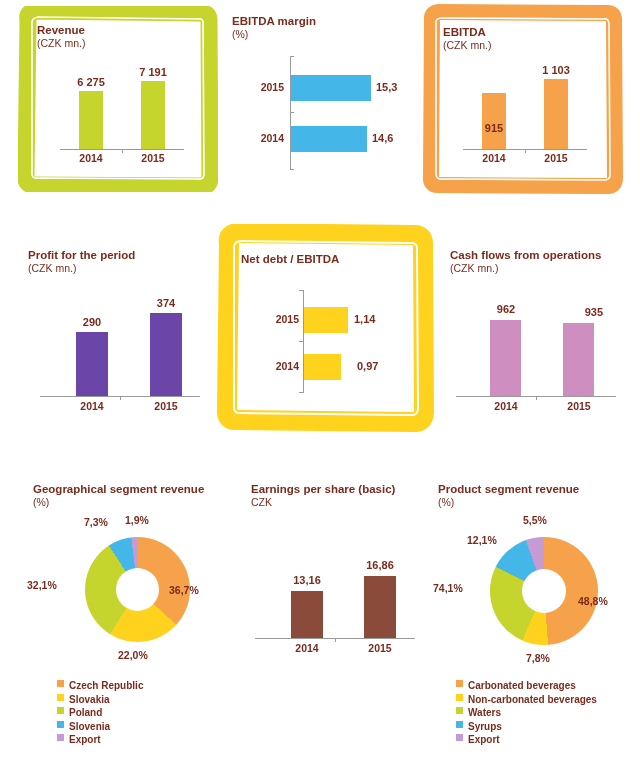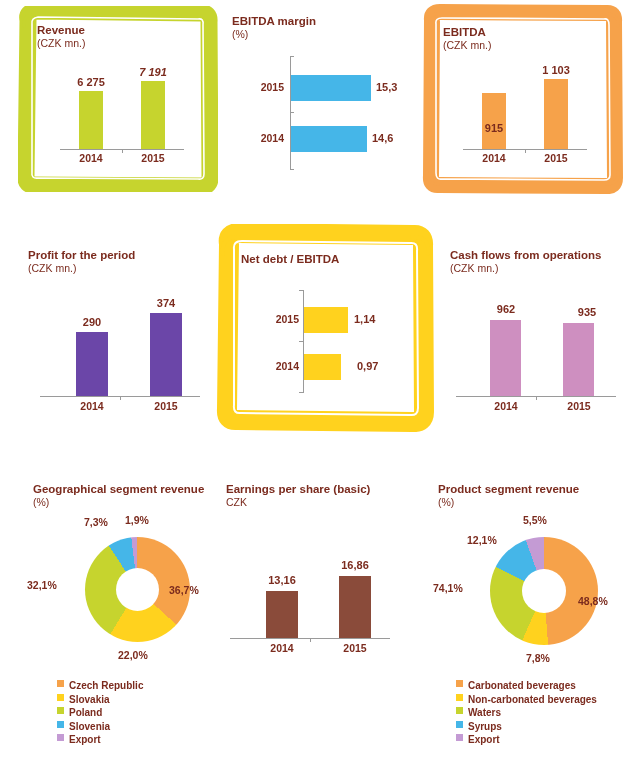--- a/index.html
+++ b/index.html
@@ -98,21 +98,21 @@
 
     <div class="vchart" style="left:32px;top:47px;width:142px;height:113px;">
       <div class="axis-line" style="left:10px;top:96px;width:124px;"></div>
       <div class="tickmark" style="left:72px;top:96px;"></div>
 
       <div class="bar" style="left:29px;bottom:17px;width:24px;height:58px;background:#C6D42E;"></div>
       <div class="bar-label" style="left:16px;top:23px;width:50px;">6 275</div>
       <div class="cat-label" style="left:16px;top:99px;width:50px;">2014</div>
 
       <div class="bar" style="left:91px;bottom:17px;width:24px;height:68px;background:#C6D42E;"></div>
-      <div class="bar-label" style="left:78px;top:13px;width:50px;font-style:italic;">7 191</div>
+      <div class="bar-label" style="left:78px;top:13px;width:50px;">7 191</div>
       <div class="cat-label" style="left:78px;top:99px;width:50px;">2015</div>
     </div>
   </div>
 
   <div class="panel" style="left:232px;top:14px;width:180px;height:170px;">
 
     <div class="title" style="position:absolute;left:0;top:0;">EBITDA margin</div>
     <div class="subtitle" style="position:absolute;left:0;top:14px;">(%)</div>
 
     <div class="vchart" style="left:0;top:38px;width:180px;height:125px;">
@@ -218,21 +218,21 @@
 
     <div class="vchart" style="left:0;top:34px;width:185px;height:136px;">
       <div class="axis-line" style="left:6px;top:114px;width:160px;"></div>
       <div class="tickmark" style="left:86px;top:114px;"></div>
 
       <div class="bar" style="left:40px;bottom:22px;width:31px;height:76px;background:#CE8FC0;"></div>
       <div class="bar-label" style="left:26px;top:21px;width:60px;">962</div>
       <div class="cat-label" style="left:26px;top:118px;width:60px;">2014</div>
 
       <div class="bar" style="left:113px;bottom:22px;width:31px;height:73px;background:#CE8FC0;"></div>
-      <div class="bar-label" style="left:107px;top:24px;width:60px;">935</div>
+      <div class="bar-label" style="left:93px;top:24px;width:60px;text-align:right;">935</div>
       <div class="cat-label" style="left:99px;top:118px;width:60px;">2015</div>
     </div>
   </div>
 
   <div class="panel" style="left:33px;top:482px;width:200px;height:270px;">
 
     <div class="title" style="position:absolute;left:0;top:0;">Geographical segment revenue</div>
     <div class="subtitle" style="position:absolute;left:0;top:14px;">(%)</div>
 
     <div style="position:absolute;left:0;top:32px;width:200px;height:160px;">
@@ -269,21 +269,21 @@
         <span class="swatch" style="background:#45B6E8;"></span>
         <span class="legend-text">Slovenia</span>
       </div>
       <div class="legend-row">
         <span class="swatch" style="background:#C49BD4;"></span>
         <span class="legend-text">Export</span>
       </div>
     </div>
   </div>
 
-  <div class="panel" style="left:226px;top:482px;width:180px;height:180px;">
+  <div class="panel" style="left:251px;top:482px;width:180px;height:180px;">
 
     <div class="title" style="position:absolute;left:0;top:0;">Earnings per share (basic)</div>
     <div class="subtitle" style="position:absolute;left:0;top:14px;">CZK</div>
 
     <div class="vchart" style="left:0;top:36px;width:180px;height:144px;">
       <div class="axis-line" style="left:4px;top:120px;width:160px;"></div>
       <div class="tickmark" style="left:84px;top:120px;"></div>
 
       <div class="bar" style="left:40px;bottom:24px;width:32px;height:47px;background:#8A4B3A;"></div>
       <div class="bar-label" style="left:24px;top:56px;width:64px;">13,16</div>

